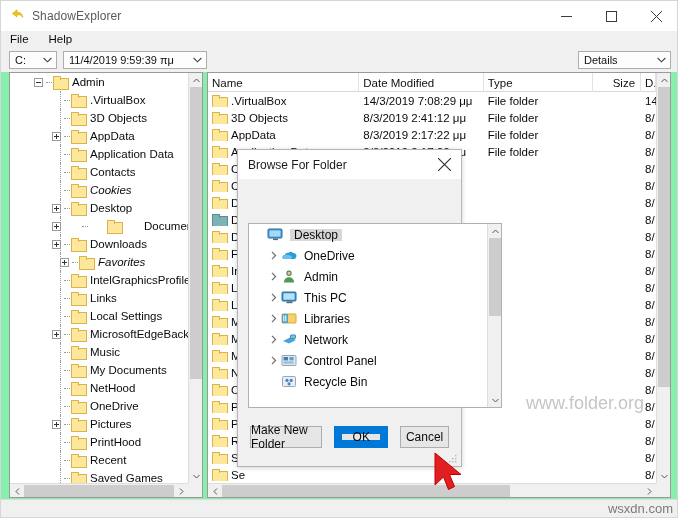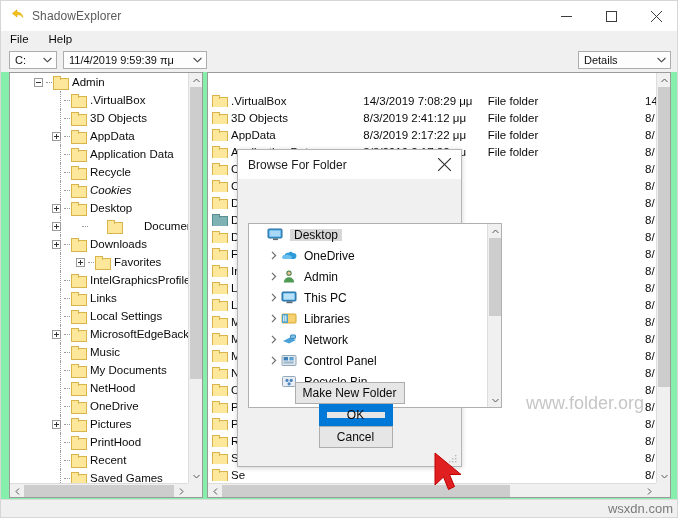--- a/index.html
+++ b/index.html
@@ -231,21 +231,21 @@
   }
   .dchev {
     width: 14px; flex: none; color: #6d6d6d; font-size: 10px;
     display: flex; align-items: center; justify-content: center;
   }
   .dicon { width: 17px; height: 15px; flex: none; margin-right: 6px; position: relative; }
   .dlabel { line-height: 1; }
 
   #dlg-buttons {
     position: absolute; left: 0; bottom: 18px; width: 100%;
-    display: flex; align-items: center; padding: 0 12px; flex-direction: column;
+    display: flex; align-items: center; padding: 0 12px;
   }
   .dbtn {
     height: 22px; background: #e6e6e6; border: 1px solid #adadad;
     font-size: 12px; color: #0a0a0a;
     display: flex; align-items: center; justify-content: center;
   }
   #btn-newfolder { width: 110px; }
   #btn-ok { width: 74px; margin-left: 12px; border: 8px solid #f97316; text-align: center; }
   #btn-cancel { width: 74px; margin-left: 12px; }
   #dlg-grip {
@@ -370,21 +370,21 @@
           <span class="expander none"></span>
           <span class="dash"></span>
           <span class="folder"></span>
           <span>Application Data</span>
         </div>
         <div class="tnode" style="padding-left: 42px;">
           <div class="dline" style="left: 50px;"></div>
           <span class="expander none"></span>
           <span class="dash"></span>
           <span class="folder"></span>
-          <span>Recycle</span>
+          <span>Contacts</span>
         </div>
         <div class="tnode" style="padding-left: 42px; font-style: italic;">
           <div class="dline" style="left: 50px;"></div>
           <span class="expander none"></span>
           <span class="dash"></span>
           <span class="folder"></span>
           <span>Cookies</span>
         </div>
         <div class="tnode" style="padding-left: 42px;">
           <div class="dline" style="left: 50px;"></div>
@@ -400,21 +400,21 @@
           <span class="folder"></span>
           <span>Documents</span>
         </div>
         <div class="tnode" style="padding-left: 42px;">
           <div class="dline" style="left: 50px;"></div>
           <span class="expander plus"></span>
           <span class="dash"></span>
           <span class="folder"></span>
           <span>Downloads</span>
         </div>
-        <div class="tnode" style="padding-left: 66px;">
+        <div class="tnode" style="padding-left: 50px; font-style: italic;">
           <div class="dline" style="left: 50px;"></div>
           <span class="expander plus"></span>
           <span class="dash"></span>
           <span class="folder"></span>
           <span>Favorites</span>
         </div>
         <div class="tnode" style="padding-left: 42px;">
           <div class="dline" style="left: 50px;"></div>
           <span class="expander none"></span>
           <span class="dash"></span>
@@ -522,20 +522,37 @@
       <div class="sb-rt">
         <svg width="5" height="7" viewBox="0 0 5 7">
             <path d="M1 0.5 L4 3.5 L1 6.5" fill="none" stroke="#555" stroke-width="1"></path>
           </svg>
       </div>
     </div>
     <div class="corner"></div>
   </div>
 
   <div class="panel" id="list-panel">
+    <div id="list-header">
+        <div class="hcell" style="width: 152px;">
+          <span>Name</span>
+        </div>
+        <div class="hcell" style="width: 125px;">
+          <span>Date Modified</span>
+        </div>
+        <div class="hcell" style="width: 110px;">
+          <span>Type</span>
+        </div>
+        <div class="hcell right" style="width: 48px;">
+          <span>Size</span>
+        </div>
+        <div class="hcell" style="width: 15px;">
+          <span>D.</span>
+        </div>
+      </div>
     <div id="list-rows">
         <div class="lrow">
           <div class="lcell" style="width: 152px; display: flex; align-items: center;">
             <span class="folder"></span>
             <span>.VirtualBox</span>
           </div>
           <div class="lcell" style="width: 125px;">14/3/2019 7:08:29 μμ</div>
           <div class="lcell" style="width: 110px;">File folder</div>
           <div class="lcell right" style="width: 48px; text-align: right; padding-right: 5px;"></div>
           <div class="lcell" style="width: 15px;">14</div>

